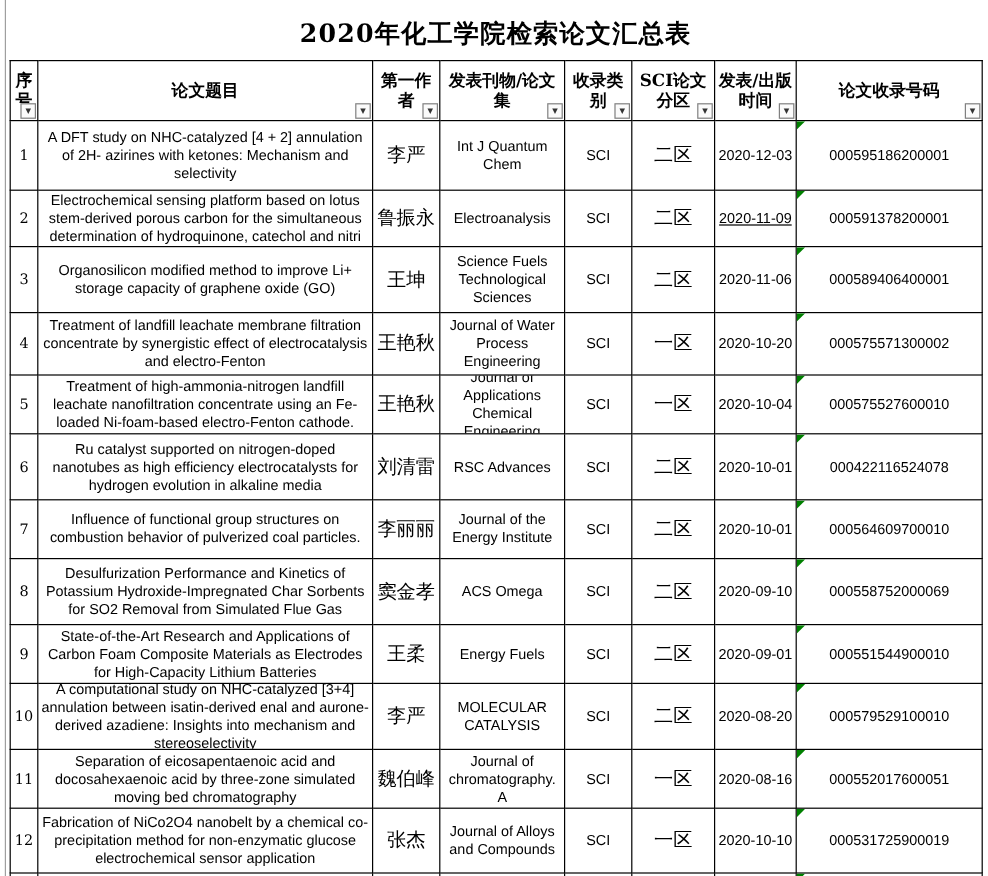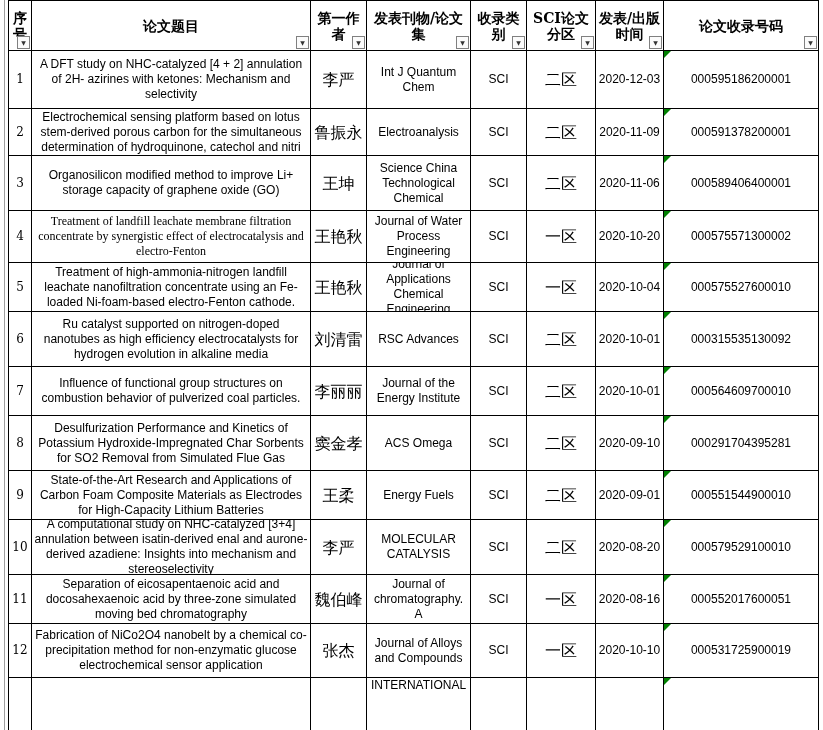--- a/index.html
+++ b/index.html
@@ -61,20 +61,21 @@
     border-right:7px solid transparent;
   }
   tr.row-last .cw { align-items:flex-start; }
 </style>
 </head>
 <body>
 
 <div class="screen">
   <div class="left-gridline"></div>
   <div class="sheet">
+    <div class="sheet-title">2020年化工学院检索论文汇总表</div>
     <table class="papers">
       <colgroup>
         <col style="width:23px">
           <col style="width:279px">
           <col style="width:56px">
         <col style="width:104px">
           <col style="width:56px">
           <col style="width:69px">
         <col style="width:68px">
           <col style="width:155px">
@@ -189,40 +190,40 @@
     <td class="c-journal">
               <div class="cw" style="height: 46px;">Electroanalysis</div>
             </td>
     <td class="c-index">
               <div class="cw" style="height: 46px;">SCI</div>
             </td>
     <td class="c-division">
               <div class="cw" style="height: 46px;">二区</div>
             </td>
     <td class="c-date">
-              <div class="cw" style="height: 46px;">2020-11-09</div>
+              <div class="cw" style="height: 46px; text-decoration: underline;">2020-11-09</div>
             </td>
     <td class="c-number">
       <span class="err-tri"></span>
       <div class="cw" style="height: 46px;">000591378200001</div>
     </td>
   </tr>
 
   <tr style="height: 55px;">
     <td class="c-no">
               <div class="cw" style="height: 54px;">3</div>
             </td>
     <td class="c-title">
               <div class="cw" style="height: 54px;">Organosilicon modified method to improve Li+ storage capacity of graphene oxide (GO)</div>
             </td>
     <td class="c-author">
               <div class="cw" style="height: 54px;">王坤</div>
             </td>
     <td class="c-journal">
-              <div class="cw" style="height: 54px;">Science China Technological Chemical</div>
+              <div class="cw" style="height: 54px;">Science Fuels Technological Sciences</div>
             </td>
     <td class="c-index">
               <div class="cw" style="height: 54px;">SCI</div>
             </td>
     <td class="c-division">
               <div class="cw" style="height: 54px;">二区</div>
             </td>
     <td class="c-date">
               <div class="cw" style="height: 54px;">2020-11-06</div>
             </td>
@@ -230,21 +231,21 @@
       <span class="err-tri"></span>
       <div class="cw" style="height: 54px;">000589406400001</div>
     </td>
   </tr>
 
   <tr style="height: 52px;">
     <td class="c-no">
               <div class="cw" style="height: 51px;">4</div>
             </td>
     <td class="c-title">
-              <div class="cw" style="height: 51px; font-family: Liberation Serif, serif;">Treatment of landfill leachate membrane filtration concentrate by synergistic effect of electrocatalysis and electro-Fenton</div>
+              <div class="cw" style="height: 51px;">Treatment of landfill leachate membrane filtration concentrate by synergistic effect of electrocatalysis and electro-Fenton</div>
             </td>
     <td class="c-author">
               <div class="cw" style="height: 51px;">王艳秋</div>
             </td>
     <td class="c-journal">
               <div class="cw" style="height: 51px;">Journal of Water Process Engineering</div>
             </td>
     <td class="c-index">
               <div class="cw" style="height: 51px;">SCI</div>
             </td>
@@ -305,21 +306,21 @@
               <div class="cw" style="height: 54px;">SCI</div>
             </td>
     <td class="c-division">
               <div class="cw" style="height: 54px;">二区</div>
             </td>
     <td class="c-date">
               <div class="cw" style="height: 54px;">2020-10-01</div>
             </td>
     <td class="c-number">
       <span class="err-tri"></span>
-      <div class="cw" style="height: 54px;">000315535130092</div>
+      <div class="cw" style="height: 54px;">000422116524078</div>
     </td>
   </tr>
 
   <tr style="height: 49px;">
     <td class="c-no">
               <div class="cw" style="height: 48px;">7</div>
             </td>
     <td class="c-title">
               <div class="cw" style="height: 48px;">Influence of functional group structures on combustion behavior of pulverized coal particles.</div>
             </td>
@@ -361,21 +362,21 @@
               <div class="cw" style="height: 54px;">SCI</div>
             </td>
     <td class="c-division">
               <div class="cw" style="height: 54px;">二区</div>
             </td>
     <td class="c-date">
               <div class="cw" style="height: 54px;">2020-09-10</div>
             </td>
     <td class="c-number">
       <span class="err-tri"></span>
-      <div class="cw" style="height: 54px;">000291704395281</div>
+      <div class="cw" style="height: 54px;">000558752000069</div>
     </td>
   </tr>
 
   <tr style="height: 49px;">
     <td class="c-no">
               <div class="cw" style="height: 48px;">9</div>
             </td>
     <td class="c-title">
               <div class="cw" style="height: 48px;">State-of-the-Art Research and Applications of Carbon Foam Composite Materials as Electrodes for High-Capacity Lithium Batteries</div>
             </td>

